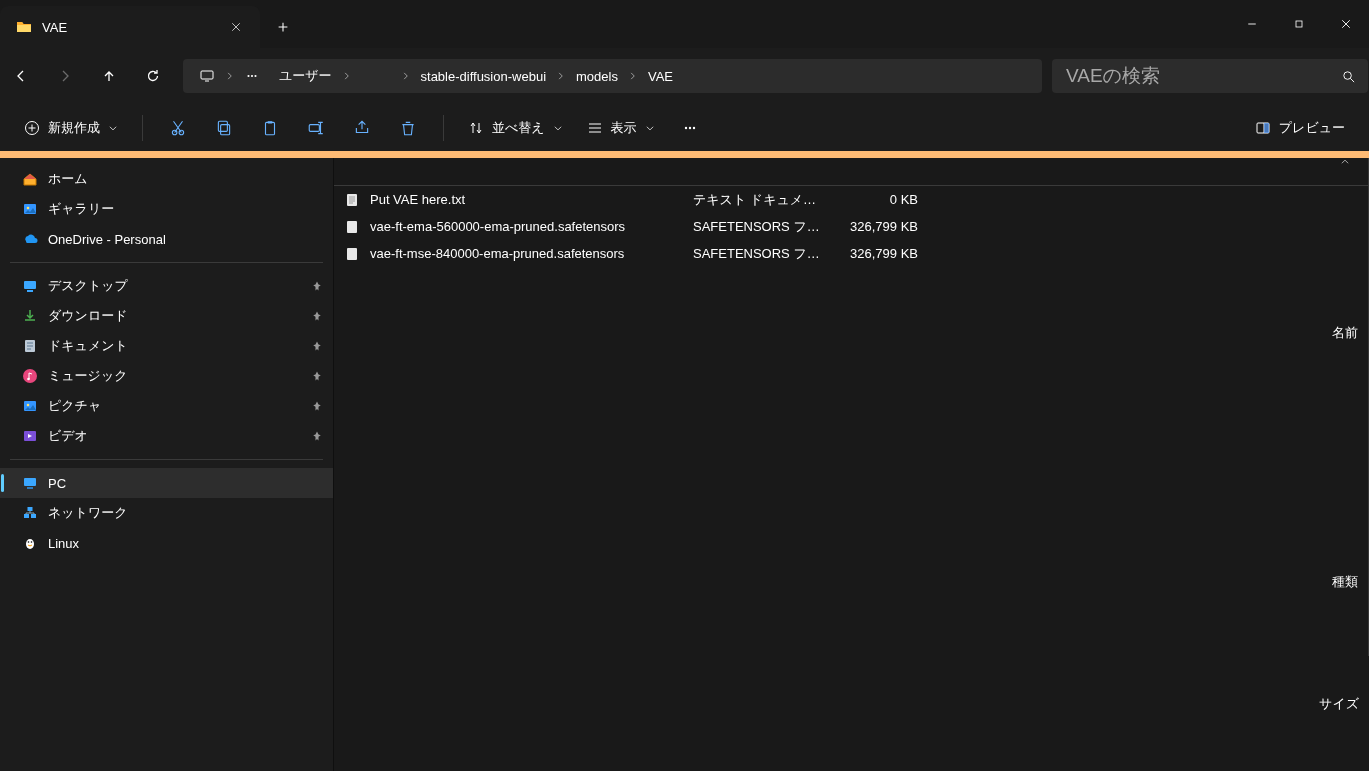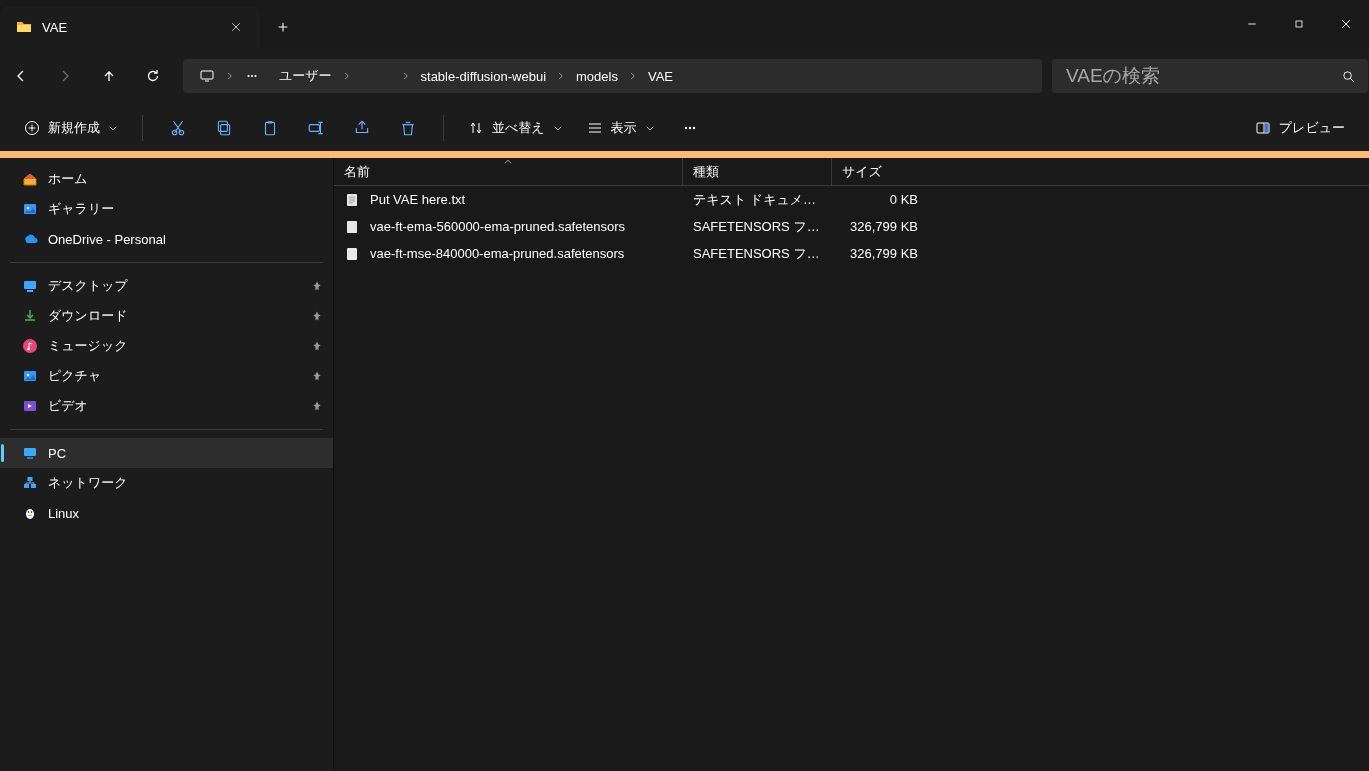--- a/index.html
+++ b/index.html
@@ -45,21 +45,21 @@
   .body{flex:1;display:flex;min-height:0;}
   .sidebar{width:334px;background:var(--bg);border-right:1px solid #0f0f0f;padding:6px 0;overflow:auto;}
   .sitem{height:30px;display:flex;align-items:center;gap:10px;padding:0 10px 0 22px;position:relative;}
   .sitem.sel{background:#2d2d2d;}
   .sitem.sel::before{content:"";position:absolute;left:1px;top:6px;bottom:6px;width:3px;background:var(--accent);border-radius:2px;}
   .sitem .pin{margin-left:auto;opacity:.55;}
   .sitem .ic{width:16px;height:16px;flex:0 0 16px;}
   .ssep{height:1px;background:var(--border);margin:8px 10px;}
 
   .content{flex:1;display:flex;flex-direction:column;background:var(--bg2);}
-  .colhead{height:28px;display:flex;align-items:flex-end;border-bottom:1px solid var(--border);font-size:12px;color:var(--fg);}
+  .colhead{height:28px;display:flex;align-items:flex-end;border-bottom:1px solid var(--border);font-size:12px;color:var(--fg);flex-direction:column;}
   .ch{padding:0 10px;display:flex;align-items:center;gap:6px;height:100%;border-right:1px solid var(--border);}
   .ch.name{flex:0 0 349px;position:relative;}
   .ch.type{flex:0 0 149px;}
   .ch.size{flex:0 0 96px;border-right:0;}
   .sorticon{position:absolute;left:50%;top:-1px;transform:translateX(-50%);}
   .rows{flex:1;overflow:auto;}
   .row{height:27px;display:flex;align-items:center;padding:0;}
   .row .c{padding:0 10px;white-space:nowrap;overflow:hidden;text-overflow:ellipsis;}
   .row .c.name{flex:0 0 349px;display:flex;align-items:center;gap:10px;}
   .row .c.type{flex:0 0 149px;}
@@ -442,20 +442,29 @@
           <svg class="ic" viewBox="0 0 16 16">
             <use href="#i-download"></use>
           </svg>
     <span>ダウンロード</span>
           <svg class="pin" width="12" height="12" viewBox="0 0 16 16">
             <use href="#i-pin"></use>
           </svg>
         </div>
         <div class="sitem">
           <svg class="ic" viewBox="0 0 16 16">
+            <use href="#i-document"></use>
+          </svg>
+    <span>ドキュメント</span>
+          <svg class="pin" width="12" height="12" viewBox="0 0 16 16">
+            <use href="#i-pin"></use>
+          </svg>
+        </div>
+        <div class="sitem">
+          <svg class="ic" viewBox="0 0 16 16">
             <use href="#i-music"></use>
           </svg>
     <span>ミュージック</span>
           <svg class="pin" width="12" height="12" viewBox="0 0 16 16">
             <use href="#i-pin"></use>
           </svg>
         </div>
         <div class="sitem">
           <svg class="ic" viewBox="0 0 16 16">
             <use href="#i-gallery"></use>

